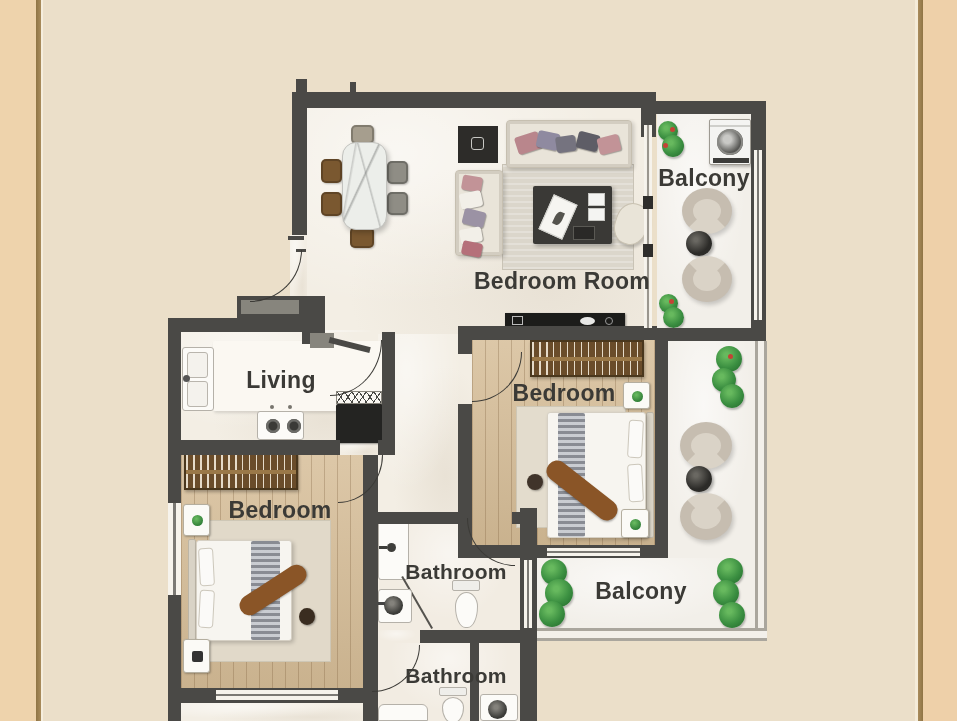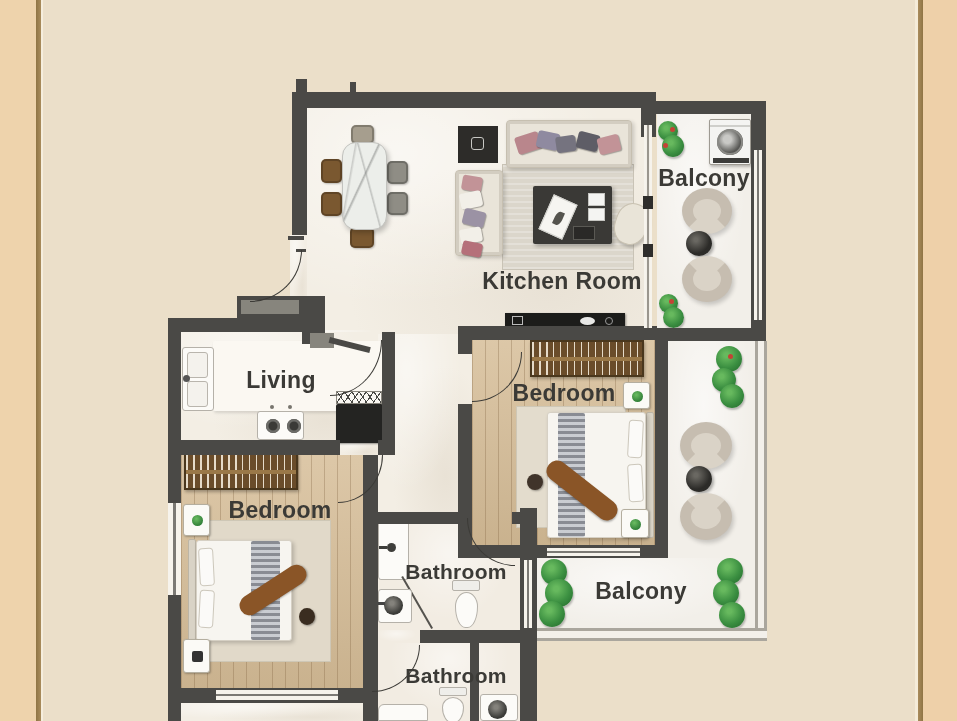--- a/index.html
+++ b/index.html
@@ -283,21 +283,21 @@
   <div class="abs rail-h" style="left:537px;top:628px;width:230px;height:13px"></div>
 
   <div class="abs arc arc-br" style="left:250px;top:250px;width:52px;height:52px"></div>
   <div class="abs arc arc-br" style="left:330px;top:340px;width:52px;height:56px"></div>
   <div class="abs wall" style="left:330px;top:337px;width:42px;height:6px;transform:rotate(14deg);transform-origin:0 0"></div>
   <div class="abs arc arc-br" style="left:338px;top:455px;width:45px;height:48px"></div>
   <div class="abs arc arc-br" style="left:472px;top:352px;width:50px;height:50px"></div>
   <div class="abs arc arc-bl" style="left:467px;top:518px;width:48px;height:48px"></div>
   <div class="abs arc arc-br" style="left:372px;top:645px;width:48px;height:47px"></div>
 
-  <div class="abs lbl" style="left:562px;top:281px">Kitchen Room</div>
+  <div class="abs lbl" style="left:562px;top:281px">Bedroom Room</div>
   <div class="abs lbl" style="left:704px;top:178px">Balcony</div>
   <div class="abs lbl" style="left:281px;top:380px">Living</div>
   <div class="abs lbl" style="left:564px;top:393px">Bedroom</div>
   <div class="abs lbl" style="left:280px;top:510px">Bedroom</div>
   <div class="abs lbl small" style="left:456px;top:571px">Bathroom</div>
   <div class="abs lbl" style="left:641px;top:591px">Balcony</div>
   <div class="abs lbl small" style="left:456px;top:675px">Bathroom</div>
 
 </div>
 

